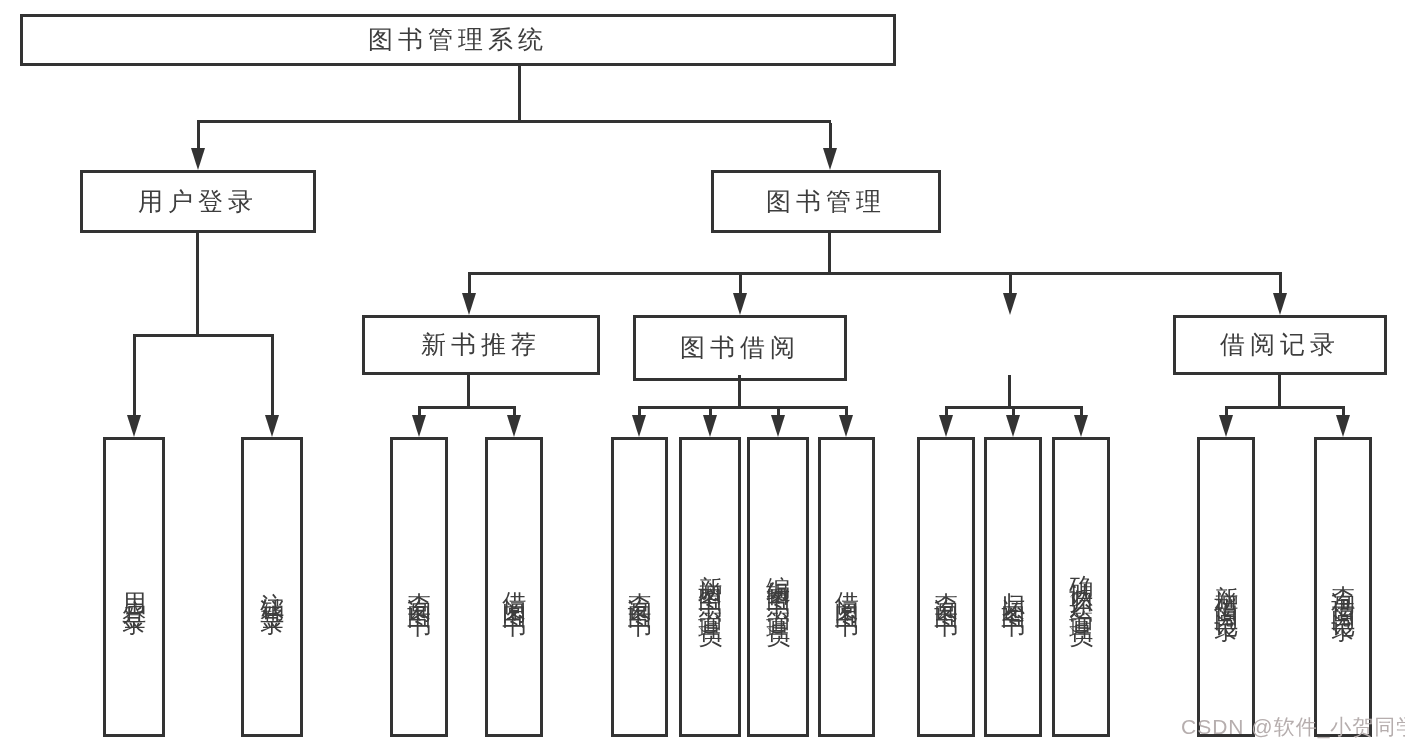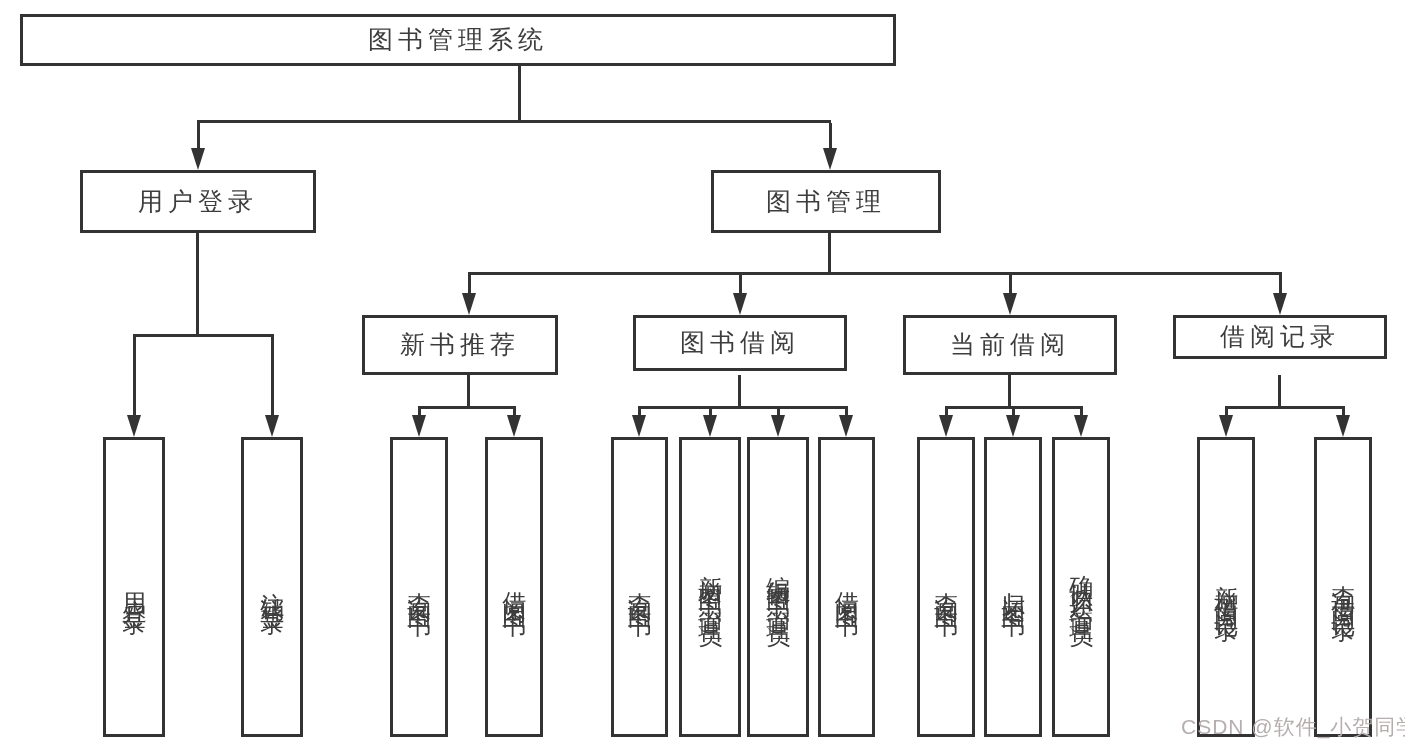--- a/index.html
+++ b/index.html
@@ -46,30 +46,27 @@
     <span class="lbl">图书管理系统</span>
   </div>
 
   <div class="box" style="left:80px;top:170px;width:236px;height:63px">
     <span class="lbl">用户登录</span>
   </div>
   <div class="box" style="left:711px;top:170px;width:230px;height:63px">
     <span class="lbl">图书管理</span>
   </div>
 
-  <div class="box" style="left:362px;top:315px;width:196px;height:60px">
+  <div class="box" style="left:362px;top:315px;width:238px;height:60px">
     <span class="lbl">新书推荐</span>
   </div>
-  <div class="box" style="left:633px;top:315px;width:214px;height:56px">
+  <div class="box" style="left:633px;top:315px;width:214px;height:66px">
     <span class="lbl">图书借阅</span>
   </div>
-  <div class="box" style="left:903px;top:315px;width:214px;height:60px">
-    <span class="lbl">当前借阅</span>
-  </div>
-  <div class="box" style="left:1173px;top:315px;width:214px;height:44px">
+  <div class="box" style="left:1173px;top:315px;width:214px;height:60px">
     <span class="lbl">借阅记录</span>
   </div>
 
   <div class="box leaf" style="left:103px;top:437px;width:62px;height:300px">
     <span class="lbl">用户登录</span>
   </div>
   <div class="box leaf" style="left:241px;top:437px;width:62px;height:300px">
     <span class="lbl">注销登录</span>
   </div>
 

